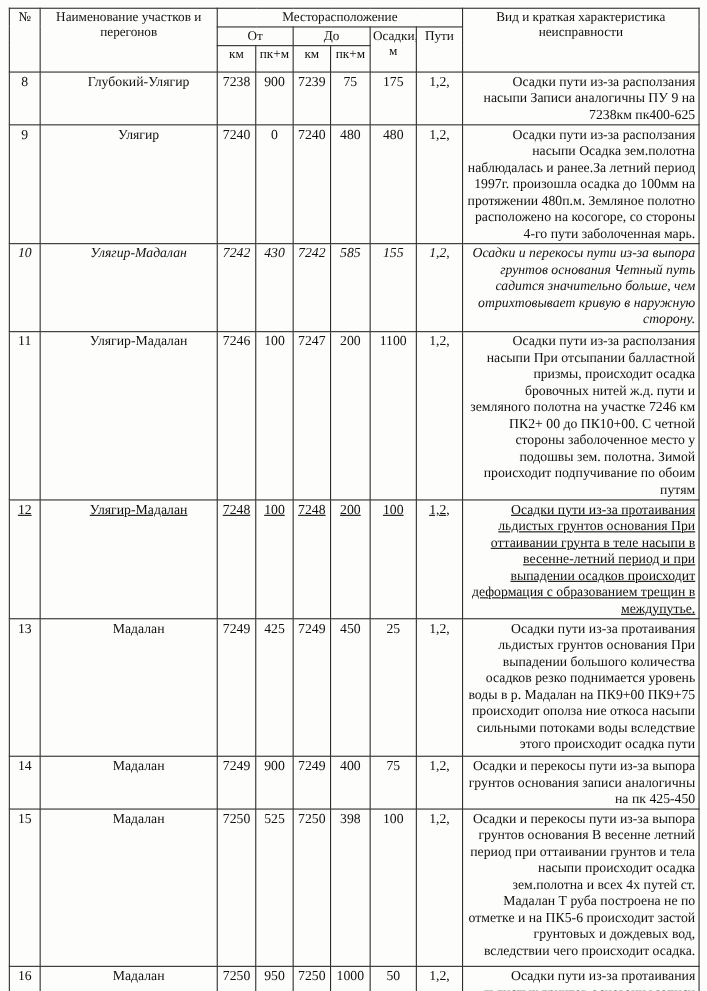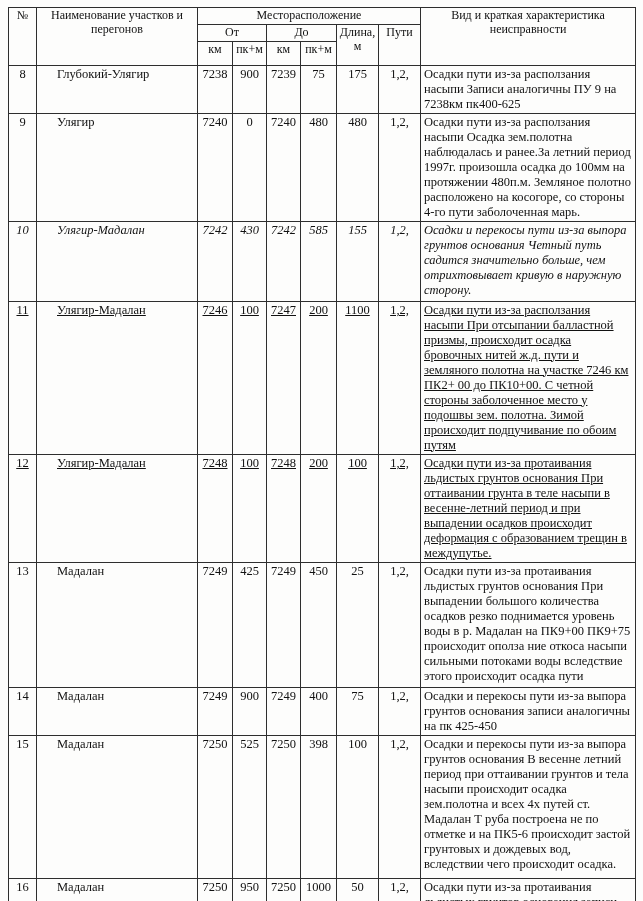--- a/index.html
+++ b/index.html
@@ -31,26 +31,26 @@
   thead th {
     font-size: 12px;
     text-align: center;
     line-height: 1.15;
   }
   thead tr.h1 { height: 15px; }
   thead tr.h2 { height: 16px; }
   thead tr.h3 { height: 24px; }
   td { font-size: 12.5px; line-height: 1.2; }
   td.c { text-align: center; }
-  td.name { text-align: left; padding-left: 20px; }
-  td.desc { text-align: left; padding: 1px 3px 1px 3px; }
+  td.name { text-align: center; padding-left: 20px; }
+  td.desc { text-align: right; padding: 1px 3px 1px 3px; }
   tbody tr:nth-child(1) { height: 40px; }
   tbody tr:nth-child(2) { height: 107px; }
   tbody tr:nth-child(3) { height: 80px; font-style: italic; }
-  tbody tr:nth-child(4) { height: 140px; text-decoration: underline; }
+  tbody tr:nth-child(4) { height: 140px; }
   tbody tr:nth-child(5) { height: 105px; text-decoration: underline; }
   tbody tr:nth-child(6) { height: 125px; }
   tbody tr:nth-child(7) { height: 45px; margin-top: 40px; }
   tbody tr:nth-child(8) { height: 143px; }
   tbody tr:nth-child(9) { height: 52px; }
 </style>
 </head>
 <body>
 
 <div class="page">
@@ -69,21 +69,21 @@
     <thead>
       <tr class="h1">
         <th rowspan="3">№</th>
         <th rowspan="3">Наименование участков и перегонов</th>
         <th colspan="6">Месторасположение</th>
         <th rowspan="3">Вид и краткая характеристика неисправности</th>
       </tr>
       <tr class="h2">
         <th colspan="2">От</th>
         <th colspan="2">До</th>
-        <th rowspan="2">Длина, м</th>
+        <th rowspan="2">Осадки, м</th>
         <th rowspan="2">Пути</th>
       </tr>
       <tr class="h3">
         <th>км</th>
         <th>пк+м</th>
         <th>км</th>
         <th>пк+м</th>
       </tr>
     </thead>
     <tbody>

